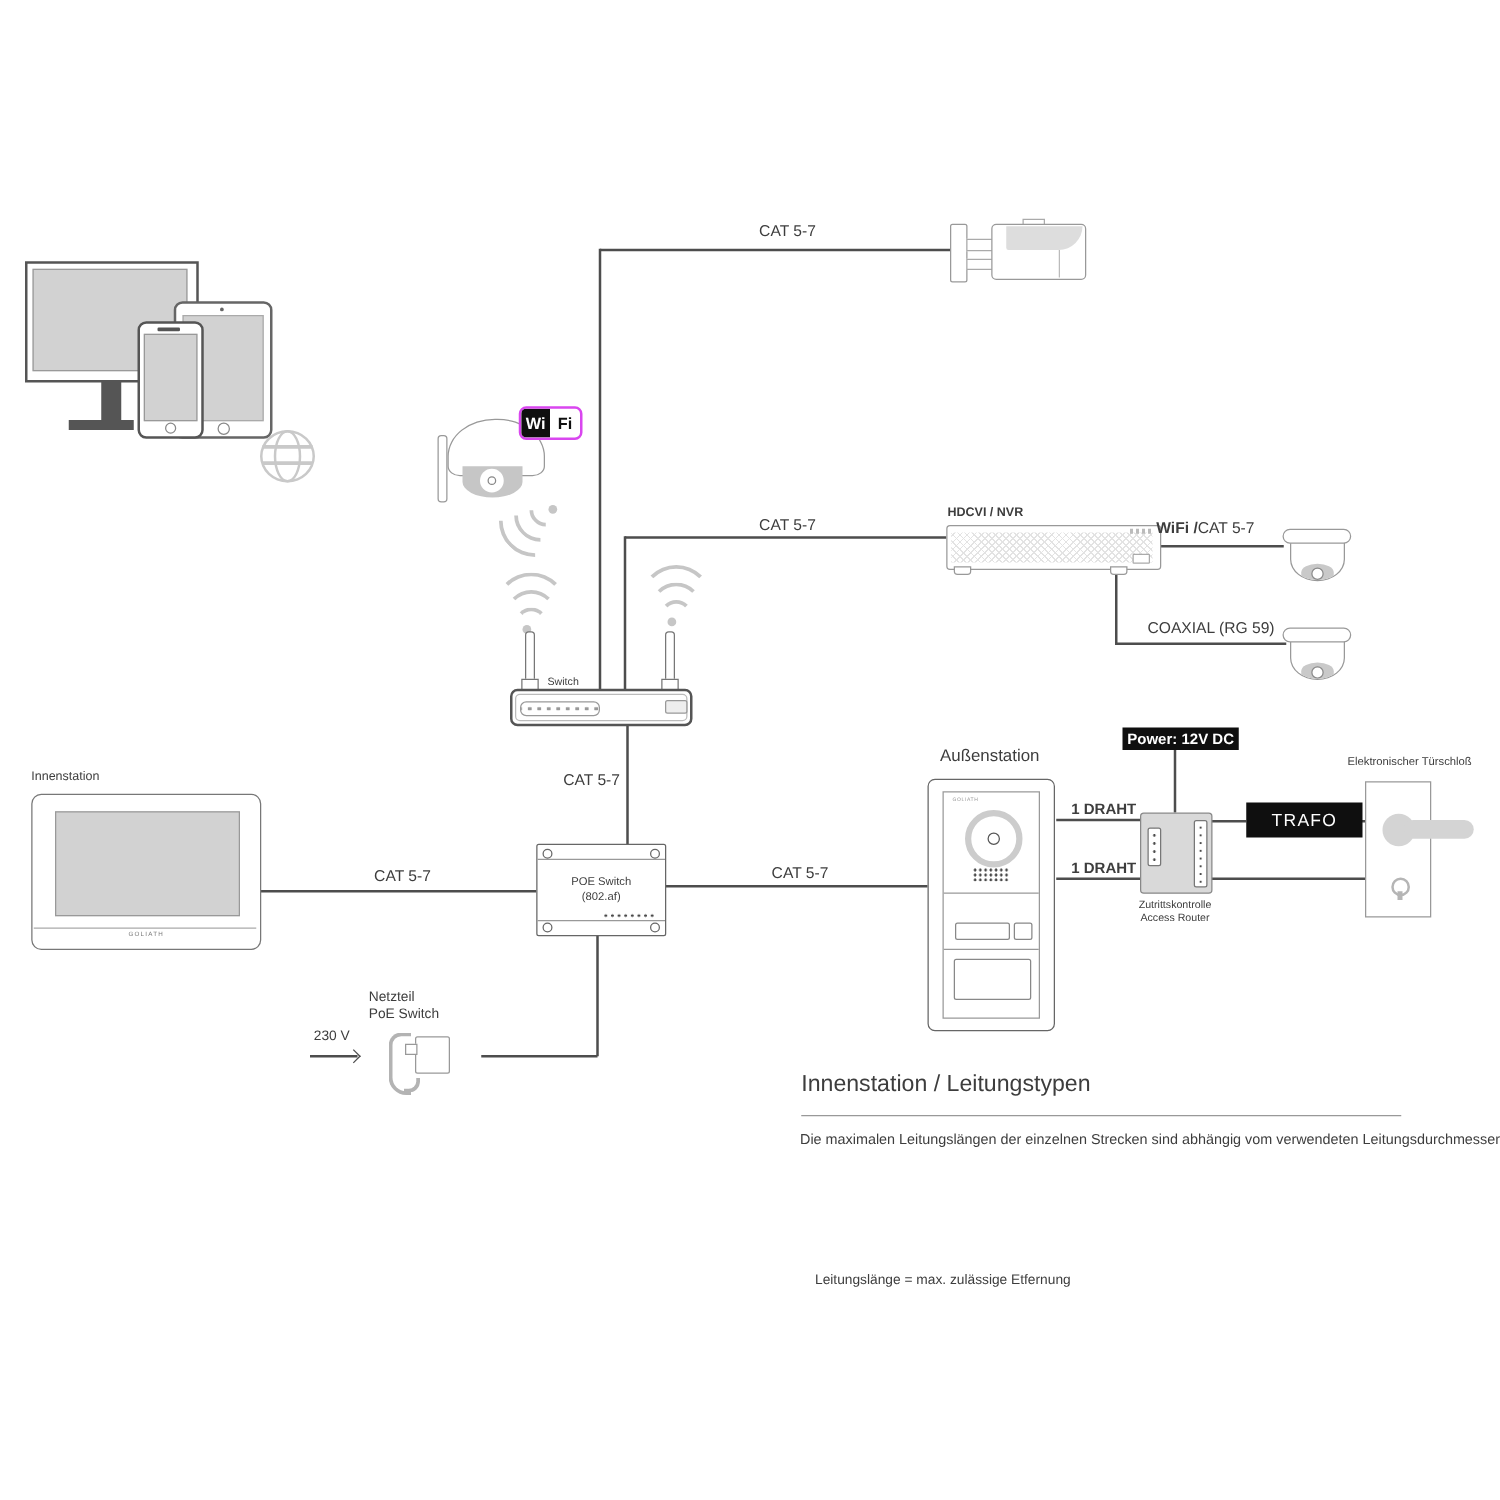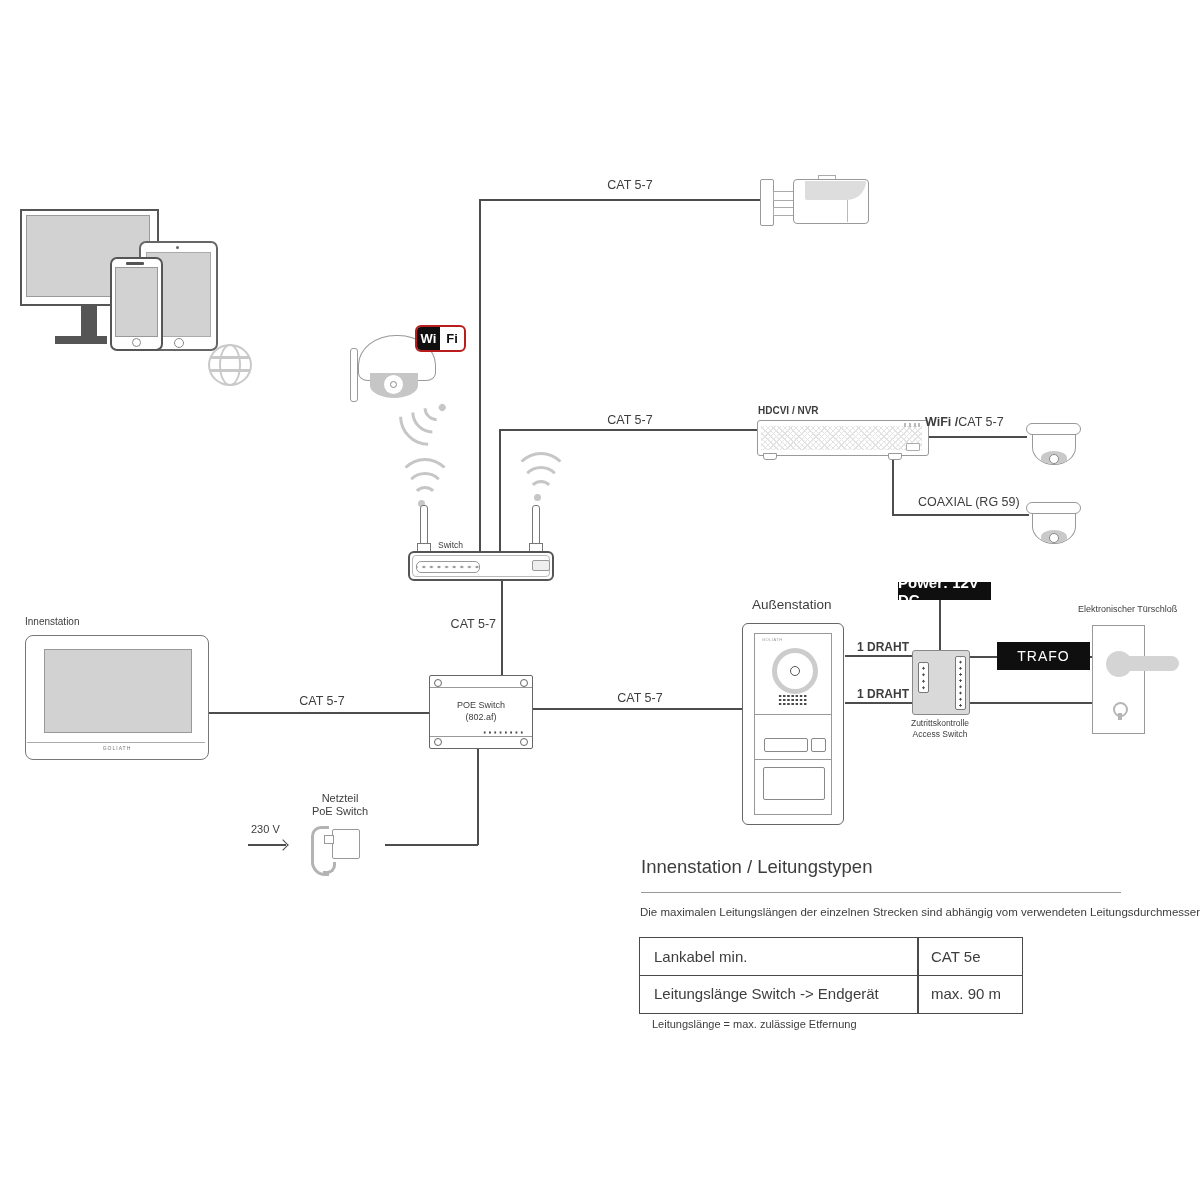--- a/index.html
+++ b/index.html
@@ -74,21 +74,21 @@
 
   <div style="position:absolute;left:345px;top:325px;width:120px;height:90px;">
     <div style="position:absolute;left:5px;top:23px;width:6px;height:52px;border:1.5px solid #999;border-radius:3px;background:#fff;"></div>
     <div style="position:absolute;left:13px;top:10px;width:76px;height:44px;border:1.5px solid #999;background:#fff;border-radius:38px 38px 10px 10px / 30px 30px 8px 8px;"></div>
     <div style="position:absolute;left:25px;top:48px;width:48px;height:25px;background:#c6c6c6;border-radius:0 0 48px 48px / 0 0 25px 25px;">
       <div style="position:absolute;left:14px;top:2px;width:19px;height:19px;background:#fff;border-radius:50%;">
         <div style="position:absolute;left:6px;top:6px;width:5px;height:5px;border:1.5px solid #888;border-radius:50%;"></div>
       </div>
     </div>
   </div>
-  <div style="position:absolute;left:415px;top:325px;width:47px;height:23px;border:2px solid #b91c1c;border-radius:6px;background:#fff;display:flex;overflow:hidden;font-weight:bold;font-size:13px;">
+  <div style="position:absolute;left:415px;top:325px;width:47px;height:23px;border:2px solid #d946ef;border-radius:6px;background:#fff;display:flex;overflow:hidden;font-weight:bold;font-size:13px;">
     <span style="background:#0f0f0f;color:#fff;width:23px;display:flex;align-items:center;justify-content:center;">Wi</span>
     <span style="color:#0f0f0f;width:24px;display:flex;align-items:center;justify-content:center;">Fi</span>
   </div>
   <div class="wifiwave" style="left:398px;top:398px;transform:rotate(-135deg);">
     <i class="a1"></i>
       <i class="a2"></i>
       <i class="a3"></i>
       <b class="d"></b>
   </div>
   <div class="wifiwave" style="left:394px;top:456px;">
@@ -169,21 +169,21 @@
     <div class="screw" style="right:4px;top:2.5px;"></div>
     <div class="screw" style="left:4px;bottom:2.5px;"></div>
     <div class="screw" style="right:4px;bottom:2.5px;"></div>
     <div style="position:absolute;left:0;top:23px;width:100%;text-align:center;font-size:9px;line-height:12px;color:#3d3d3d;">
       <div>POE Switch</div>
       <div>(802.af)</div>
     </div>
     <div class="dots" style="position:absolute;right:8px;bottom:14px;width:42px;height:3px;background-size:5.3px 3px;"></div>
   </div>
 
-  <div class="lbl" style="left:295px;top:792px;width:90px;text-align:center;font-size:11px;line-height:13px;">
+  <div class="lbl" style="left:295px;top:792px;width:90px;text-align:left;font-size:11px;line-height:13px;">
     <div>Netzteil</div>
     <div>PoE Switch</div>
   </div>
   <div class="lbl" style="left:251px;top:823px;font-size:11px;">230 V</div>
   <div class="hline" style="left:248px;top:844px;width:38px;"></div>
   <div style="position:absolute;left:279px;top:841px;width:7px;height:7px;border-top:1.5px solid #4d4d4d;border-right:1.5px solid #4d4d4d;transform:rotate(45deg);"></div>
   <div style="position:absolute;left:305px;top:820px;width:60px;height:55px;">
     <div style="position:absolute;left:6px;top:6px;width:15px;height:44px;border:3px solid #b3b3b3;border-right:none;border-radius:10px 0 0 14px;"></div>
     <div style="position:absolute;left:18px;top:42px;width:10px;height:9px;border-right:3px solid #b3b3b3;border-bottom:3px solid #b3b3b3;border-radius:0 0 9px 0;"></div>
     <div style="position:absolute;left:27px;top:9px;width:26px;height:28px;border:1.5px solid #999;border-radius:2px;background:#fff;"></div>
@@ -199,28 +199,28 @@
       </div>
       <div class="dots" style="position:absolute;left:23px;top:60px;width:29px;height:11px;background-size:4.2px 4px;"></div>
       <div style="position:absolute;left:0;top:80px;width:100%;height:1px;background:#999;"></div>
       <div style="position:absolute;left:9px;top:104px;width:42px;height:12px;border:1px solid #888;border-radius:2px;"></div>
       <div style="position:absolute;left:56px;top:104px;width:13px;height:12px;border:1px solid #888;border-radius:2px;"></div>
       <div style="position:absolute;left:0;top:125px;width:100%;height:1px;background:#999;"></div>
       <div style="position:absolute;left:8px;top:133px;width:60px;height:31px;border:1px solid #888;border-radius:2px;"></div>
     </div>
   </div>
 
-  <div class="badge" style="left:898px;top:582px;width:93px;height:18px;font-size:15px;font-weight:bold;">Power: 12V DC</div>
+  <div class="badge" style="left:898px;top:582px;width:93px;height:18px;font-size:12px;font-weight:bold;">Power: 12V DC</div>
   <div style="position:absolute;left:912px;top:650px;width:56px;height:63px;background:#d9d9d9;border:1px solid #888;border-radius:3px;">
     <div class="dots" style="position:absolute;left:5px;top:11px;width:9px;height:29px;border:1px solid #777;border-radius:2px;background-color:#fff;background-size:9px 6.5px;background-position:0 2px;"></div>
     <div class="dots" style="position:absolute;left:42px;top:5px;width:9px;height:52px;border:1px solid #777;border-radius:2px;background-color:#fff;background-size:9px 6.2px;background-position:0 2px;"></div>
   </div>
   <div class="lbl" style="left:900px;top:718px;width:80px;text-align:center;font-size:8.5px;line-height:10.5px;">
     <div>Zutrittskontrolle</div>
-    <div>Access Switch</div>
+    <div>Access Router</div>
   </div>
   <div class="badge" style="left:997px;top:642px;width:93px;height:28px;font-size:14px;letter-spacing:1px;">TRAFO</div>
   <div class="lbl" style="left:1078px;top:604px;font-size:9px;">Elektronischer Türschloß</div>
   <div style="position:absolute;left:1092px;top:625px;width:51px;height:107px;border:1px solid #999;background:#fff;">
     <div style="position:absolute;left:13px;top:25px;width:26px;height:26px;background:#d4d4d4;border-radius:50%;"></div>
     <div style="position:absolute;left:30px;top:30px;width:56px;height:15px;background:#d4d4d4;border-radius:8px;"></div>
     <div style="position:absolute;left:20px;top:76px;width:11px;height:11px;border:2px solid #b5b5b5;border-radius:50%;"></div>
     <div style="position:absolute;left:25px;top:87px;width:4px;height:7px;background:#b5b5b5;"></div>
   </div>
 
@@ -233,23 +233,15 @@
   <div class="lbl" style="left:918px;top:495px;font-size:12.5px;">COAXIAL (RG 59)</div>
   <div class="lbl" style="left:440px;top:617px;width:56px;text-align:right;font-size:12.5px;">CAT 5-7</div>
   <div class="lbl" style="left:292px;top:694px;width:60px;text-align:center;font-size:12.5px;">CAT 5-7</div>
   <div class="lbl" style="left:610px;top:691px;width:60px;text-align:center;font-size:12.5px;">CAT 5-7</div>
   <div class="lbl" style="left:857px;top:640px;font-size:12px;font-weight:bold;">1 DRAHT</div>
   <div class="lbl" style="left:857px;top:687px;font-size:12px;font-weight:bold;">1 DRAHT</div>
 
   <div class="lbl" style="left:641px;top:856px;font-size:18.5px;">Innenstation / Leitungstypen</div>
   <div style="position:absolute;left:641px;top:892px;width:480px;height:1px;background:#999;"></div>
   <div class="lbl" style="left:640px;top:906px;font-size:11.5px;">Die maximalen Leitungslängen der einzelnen Strecken sind abhängig vom verwendeten Leitungsdurchmesser.</div>
-  <div style="position:absolute;left:639px;top:937px;width:382px;height:75px;border:1.5px solid #4a4a4a;">
-    <div style="position:absolute;left:277px;top:0;bottom:0;width:1.5px;background:#4a4a4a;"></div>
-    <div style="position:absolute;left:0;top:36.5px;right:0;height:1.5px;background:#4a4a4a;"></div>
-    <div class="lbl" style="left:14px;top:10px;font-size:15px;">Lankabel min.</div>
-    <div class="lbl" style="left:291px;top:10px;font-size:15px;">CAT 5e</div>
-    <div class="lbl" style="left:14px;top:47px;font-size:15px;">Leitungslänge Switch -&gt; Endgerät</div>
-    <div class="lbl" style="left:291px;top:47px;font-size:15px;">max. 90 m</div>
-  </div>
   <div class="lbl" style="left:652px;top:1018px;font-size:11px;">Leitungslänge = max. zulässige Etfernung</div>
 
 </div>
 
 </body></html>

